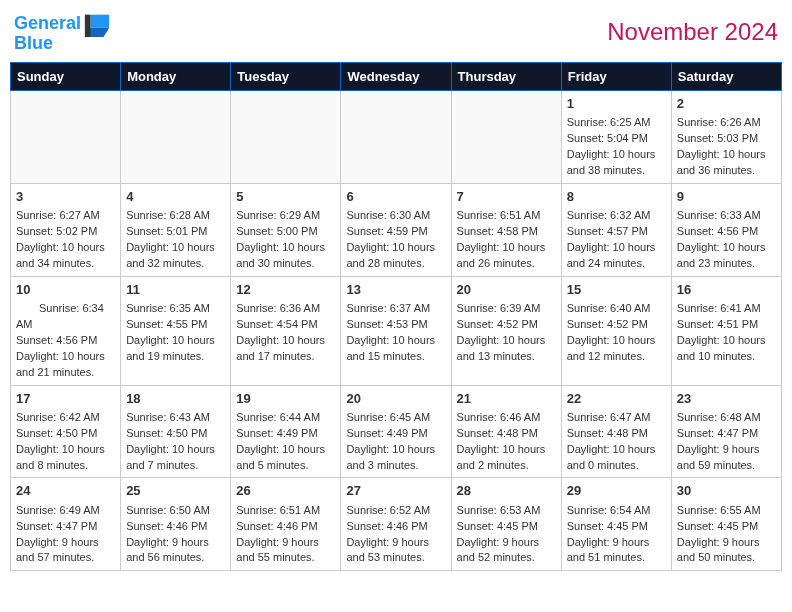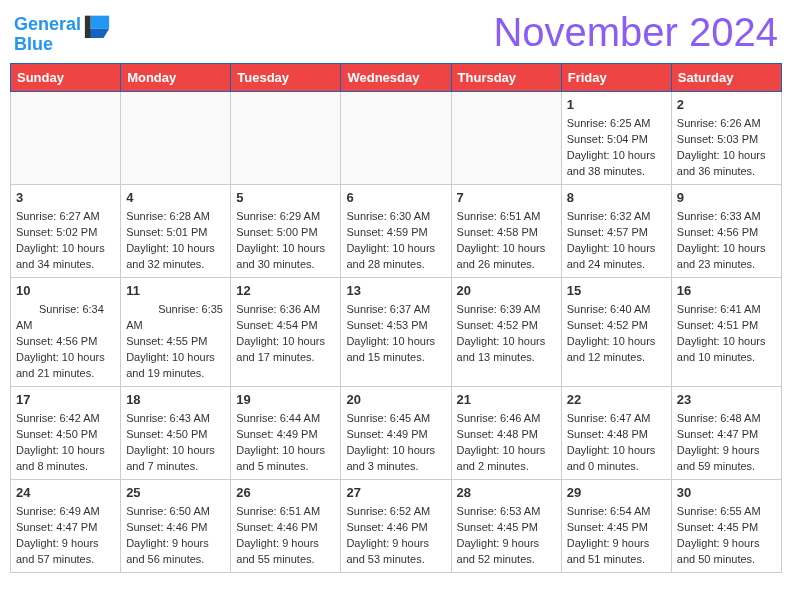--- a/index.html
+++ b/index.html
@@ -33,35 +33,35 @@
     }
     .logo-icon {
       width: 28px;
       height: 28px;
       margin-left: 2px;
     }
     .title-block {
       text-align: right;
     }
     .month-title {
-      font-size: 40px;
-      color: #8b5cf6;
+      font-size: 24px;
+      color: #be185d;
       font-weight: 400;
     }
     .location {
       font-size: 15px;
       color: #555;
     }
     .calendar {
       width: 100%;
       border-collapse: collapse;
       font-size: 11px;
     }
     .calendar th {
-      background-color: #ef4444;
+      background-color: #0f172a;
       color: white;
       text-align: left;
       padding: 6px 6px;
       font-size: 13px;
       font-weight: 600;
       border: 1px solid #1565C0;
     }
     .calendar td {
       vertical-align: top;
       border: 1px solid #ccc;
@@ -173,21 +173,21 @@
         <td><span class="day-number">9</span><span class="day-info" style="white-space: pre-line;">Sunrise: 6:33 AM
 Sunset: 4:56 PM
 Daylight: 10 hours
 and 23 minutes.</span></td>
       </tr>
       <tr>
         <td><span class="day-number">10</span><span class="day-info" style="white-space: pre-line; margin-left: 23px;">Sunrise: 6:34 AM
 Sunset: 4:56 PM
 Daylight: 10 hours
 and 21 minutes.</span></td>
-        <td><span class="day-number">11</span><span class="day-info" style="white-space: pre-line; margin-left: 32px;">Sunrise: 6:35 AM
+        <td><span class="day-number">11</span><span class="day-info" style="white-space: pre-line;">Sunrise: 6:35 AM
 Sunset: 4:55 PM
 Daylight: 10 hours
 and 19 minutes.</span></td>
         <td><span class="day-number">12</span><span class="day-info" style="white-space: pre-line;">Sunrise: 6:36 AM
 Sunset: 4:54 PM
 Daylight: 10 hours
 and 17 minutes.</span></td>
         <td><span class="day-number">13</span><span class="day-info" style="white-space: pre-line;">Sunrise: 6:37 AM
 Sunset: 4:53 PM
 Daylight: 10 hours

